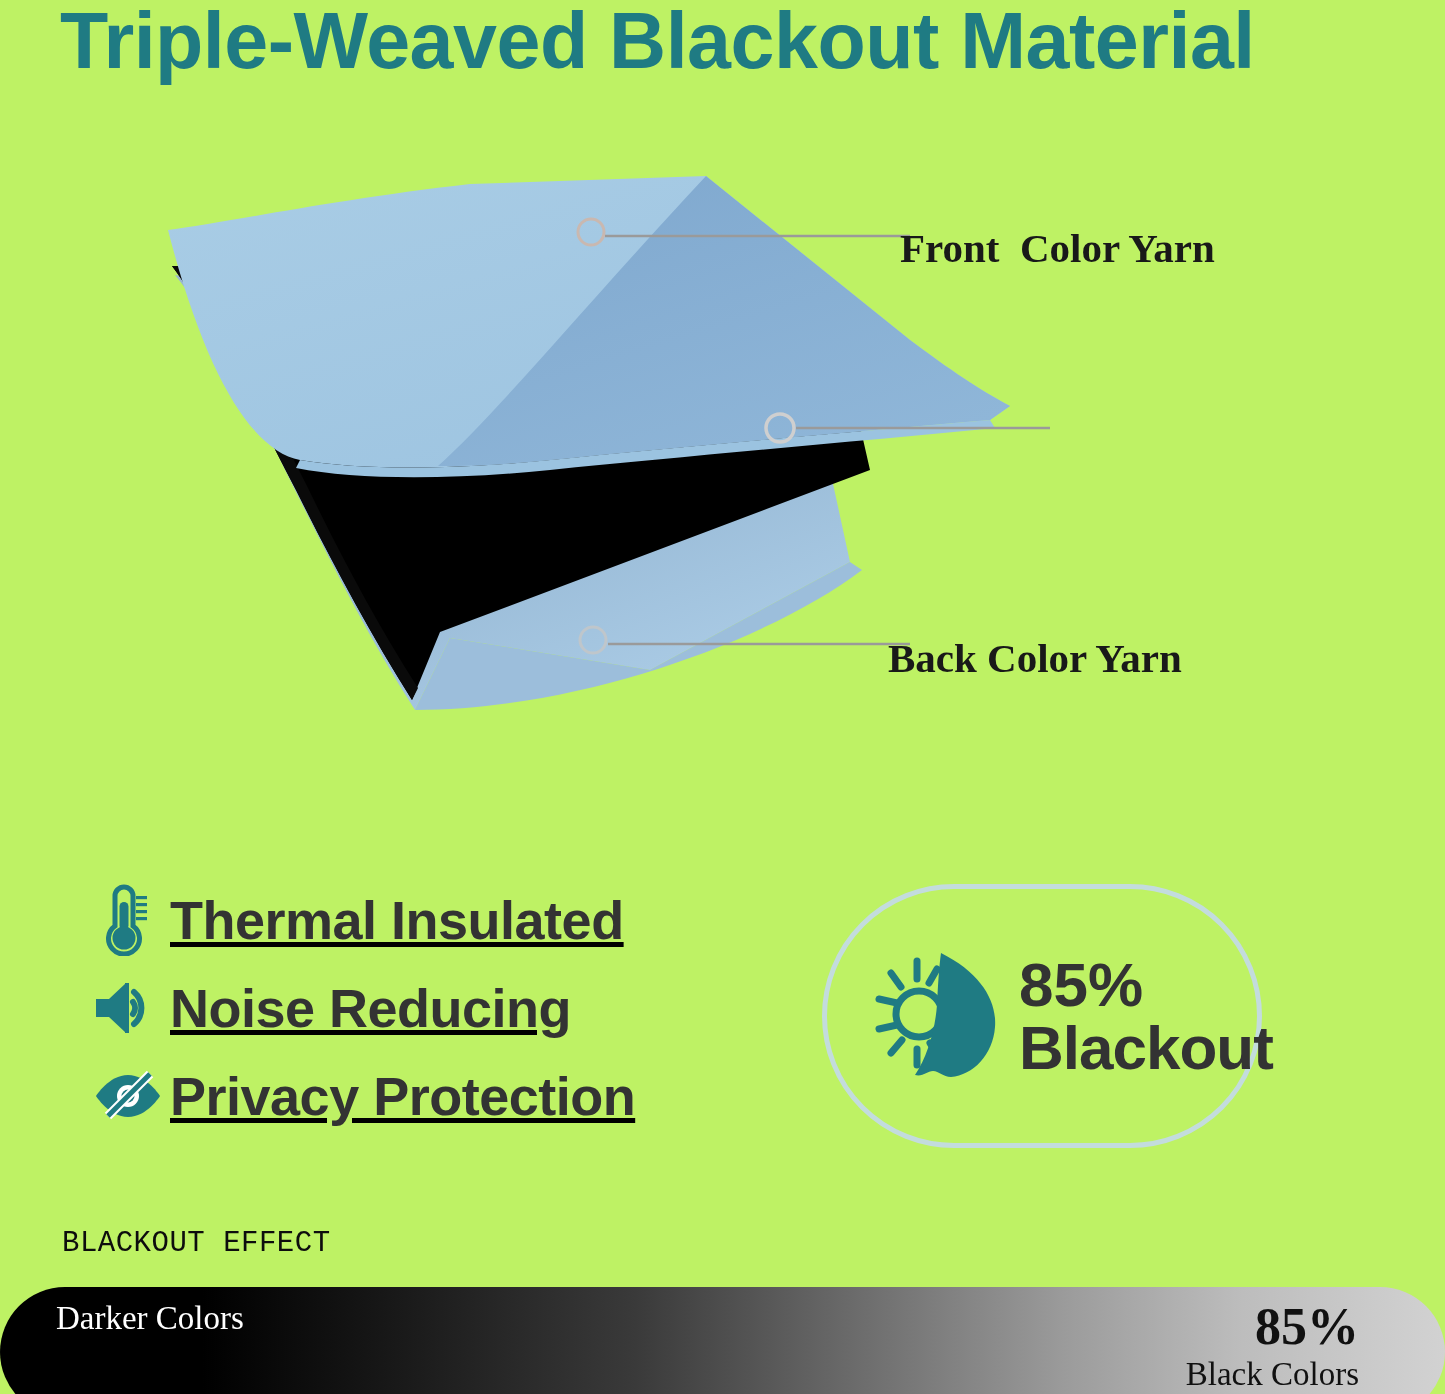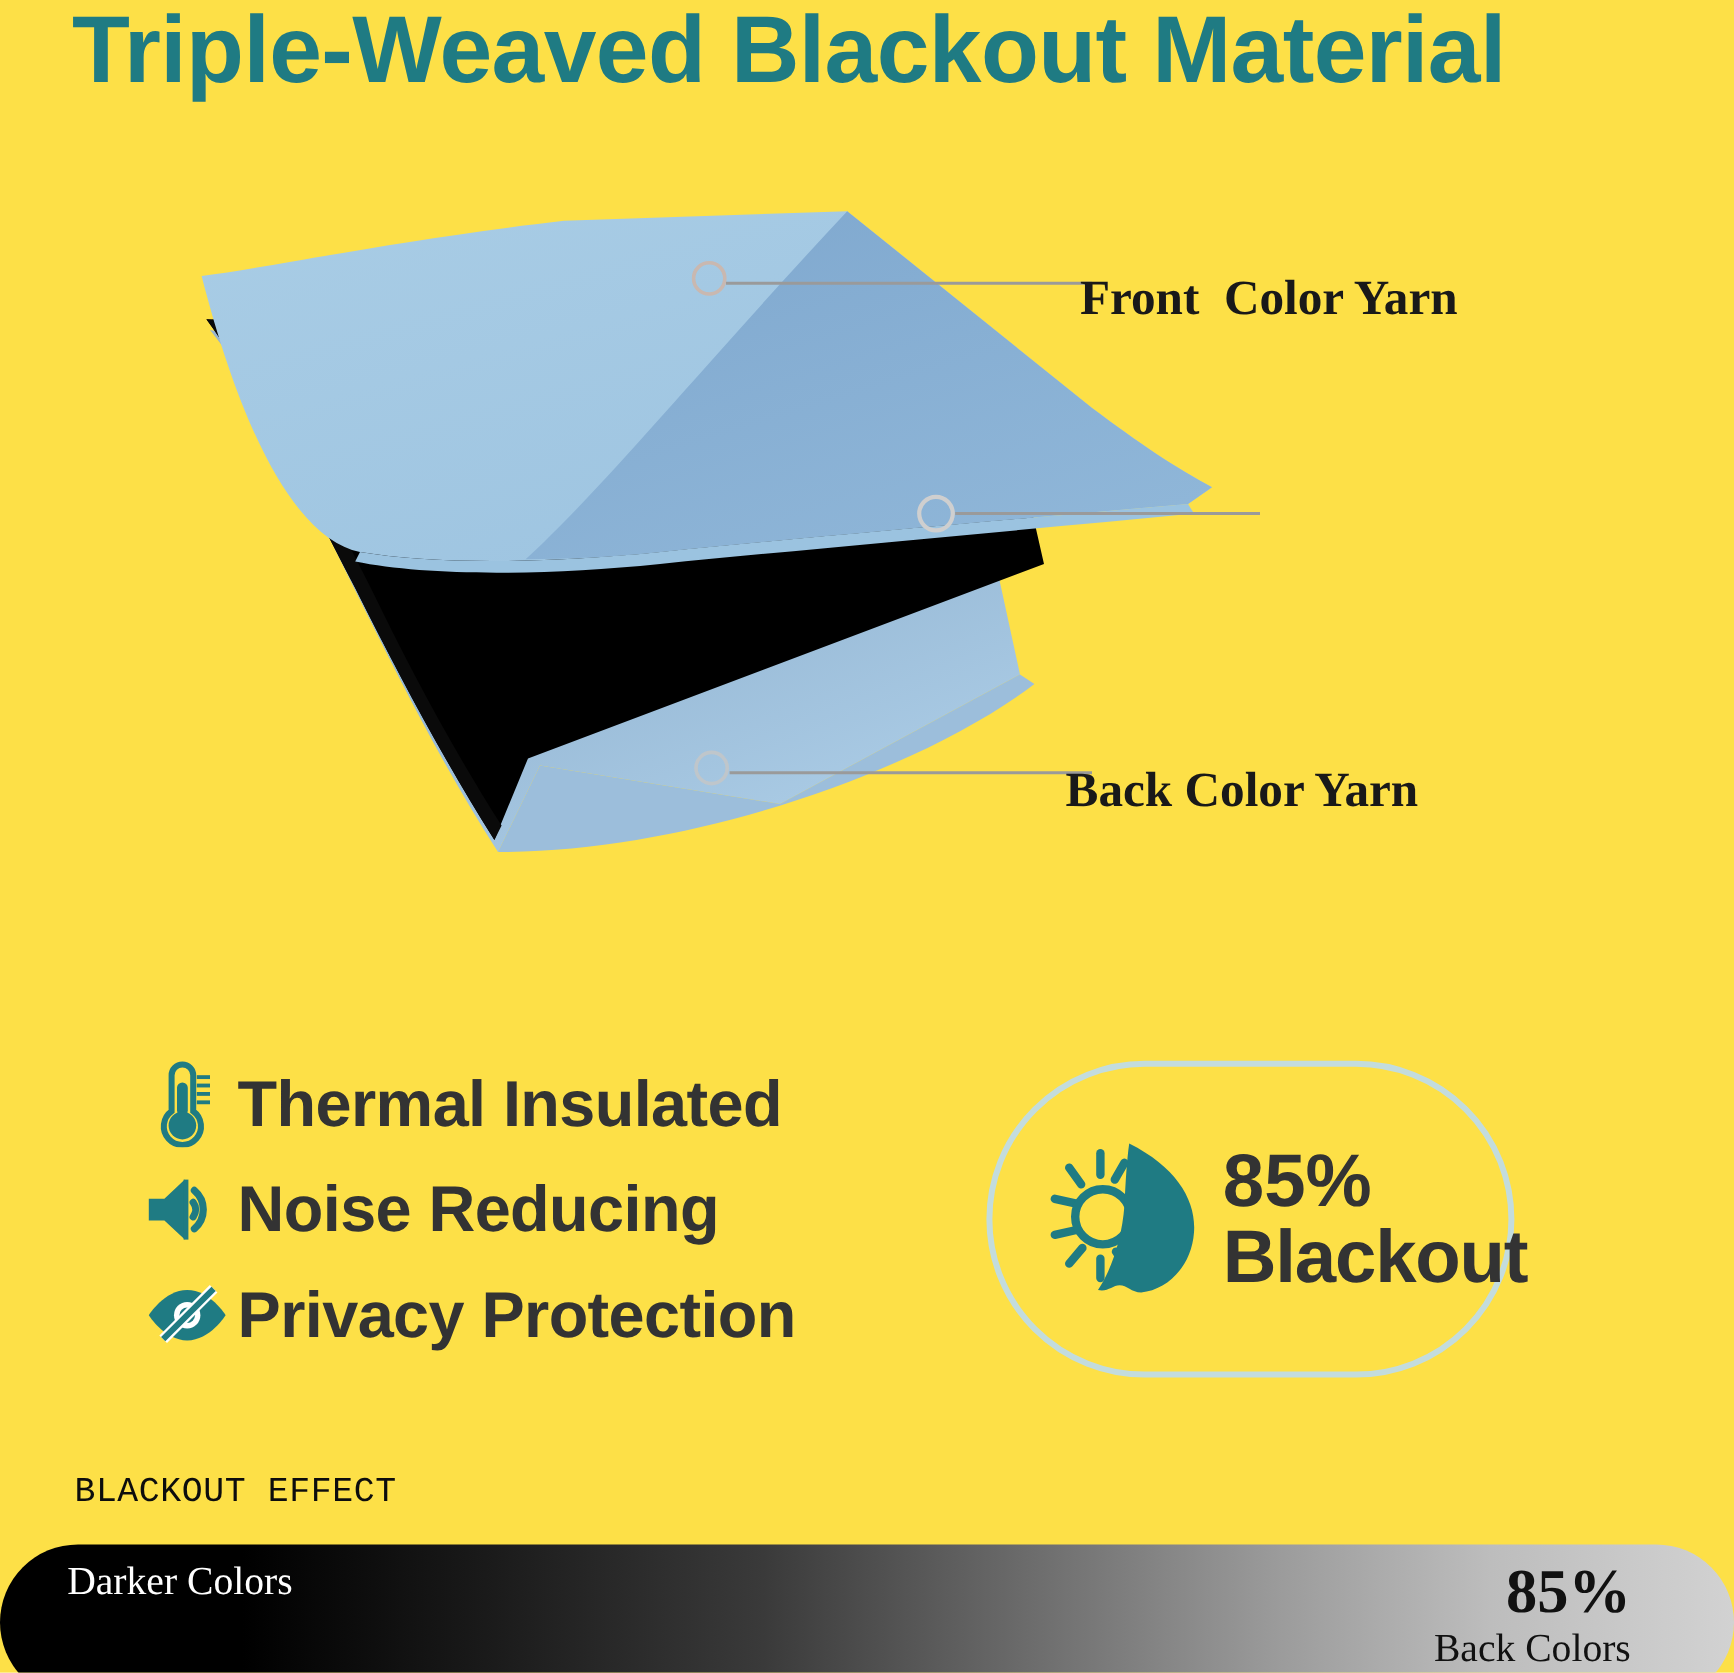--- a/index.html
+++ b/index.html
@@ -4,21 +4,21 @@
 <style>
   html, body {
     margin: 0;
     padding: 0;
     background: #ffffff;
   }
   #page {
     position: relative;
     width: 1445px;
     height: 1394px;
-    background: #fde047;
+    background: #bef264;
     overflow: hidden;
     font-family: "Liberation Sans", sans-serif;
   }
 
   
   #title {
     position: absolute;
     left: 60px;
     top: -4px;
     width: 1360px;
@@ -68,23 +68,24 @@
   #label-back {
     left: 888px;
     top: 632px;
     font-size: 41px;
     line-height: 52px;
   }
 
   
   #features {
     position: absolute;
-    left: 120px;
+    left: 92px;
     top: 876px;
     width: 640px;
+    text-decoration: underline;
   }
   .feature-row {
     display: flex;
     align-items: center;
     height: 88px;
   }
   .feature-icon {
     width: 78px;
     flex: 0 0 78px;
     display: flex;
@@ -339,17 +340,17 @@
   </div>
 
   <div id="effect-title">BLACKOUT EFFECT</div>
 
   <div id="effect-bar">
     <div class="bar-block" id="bar-left">
       <span class="bar-sub">Darker Colors</span>
     </div>
     <div class="bar-block" id="bar-right">
       <span class="bar-pct">85%</span>
-      <span class="bar-sub">Back Colors</span>
+      <span class="bar-sub">Black Colors</span>
     </div>
   </div>
 
 </div>
 
 </body></html>

